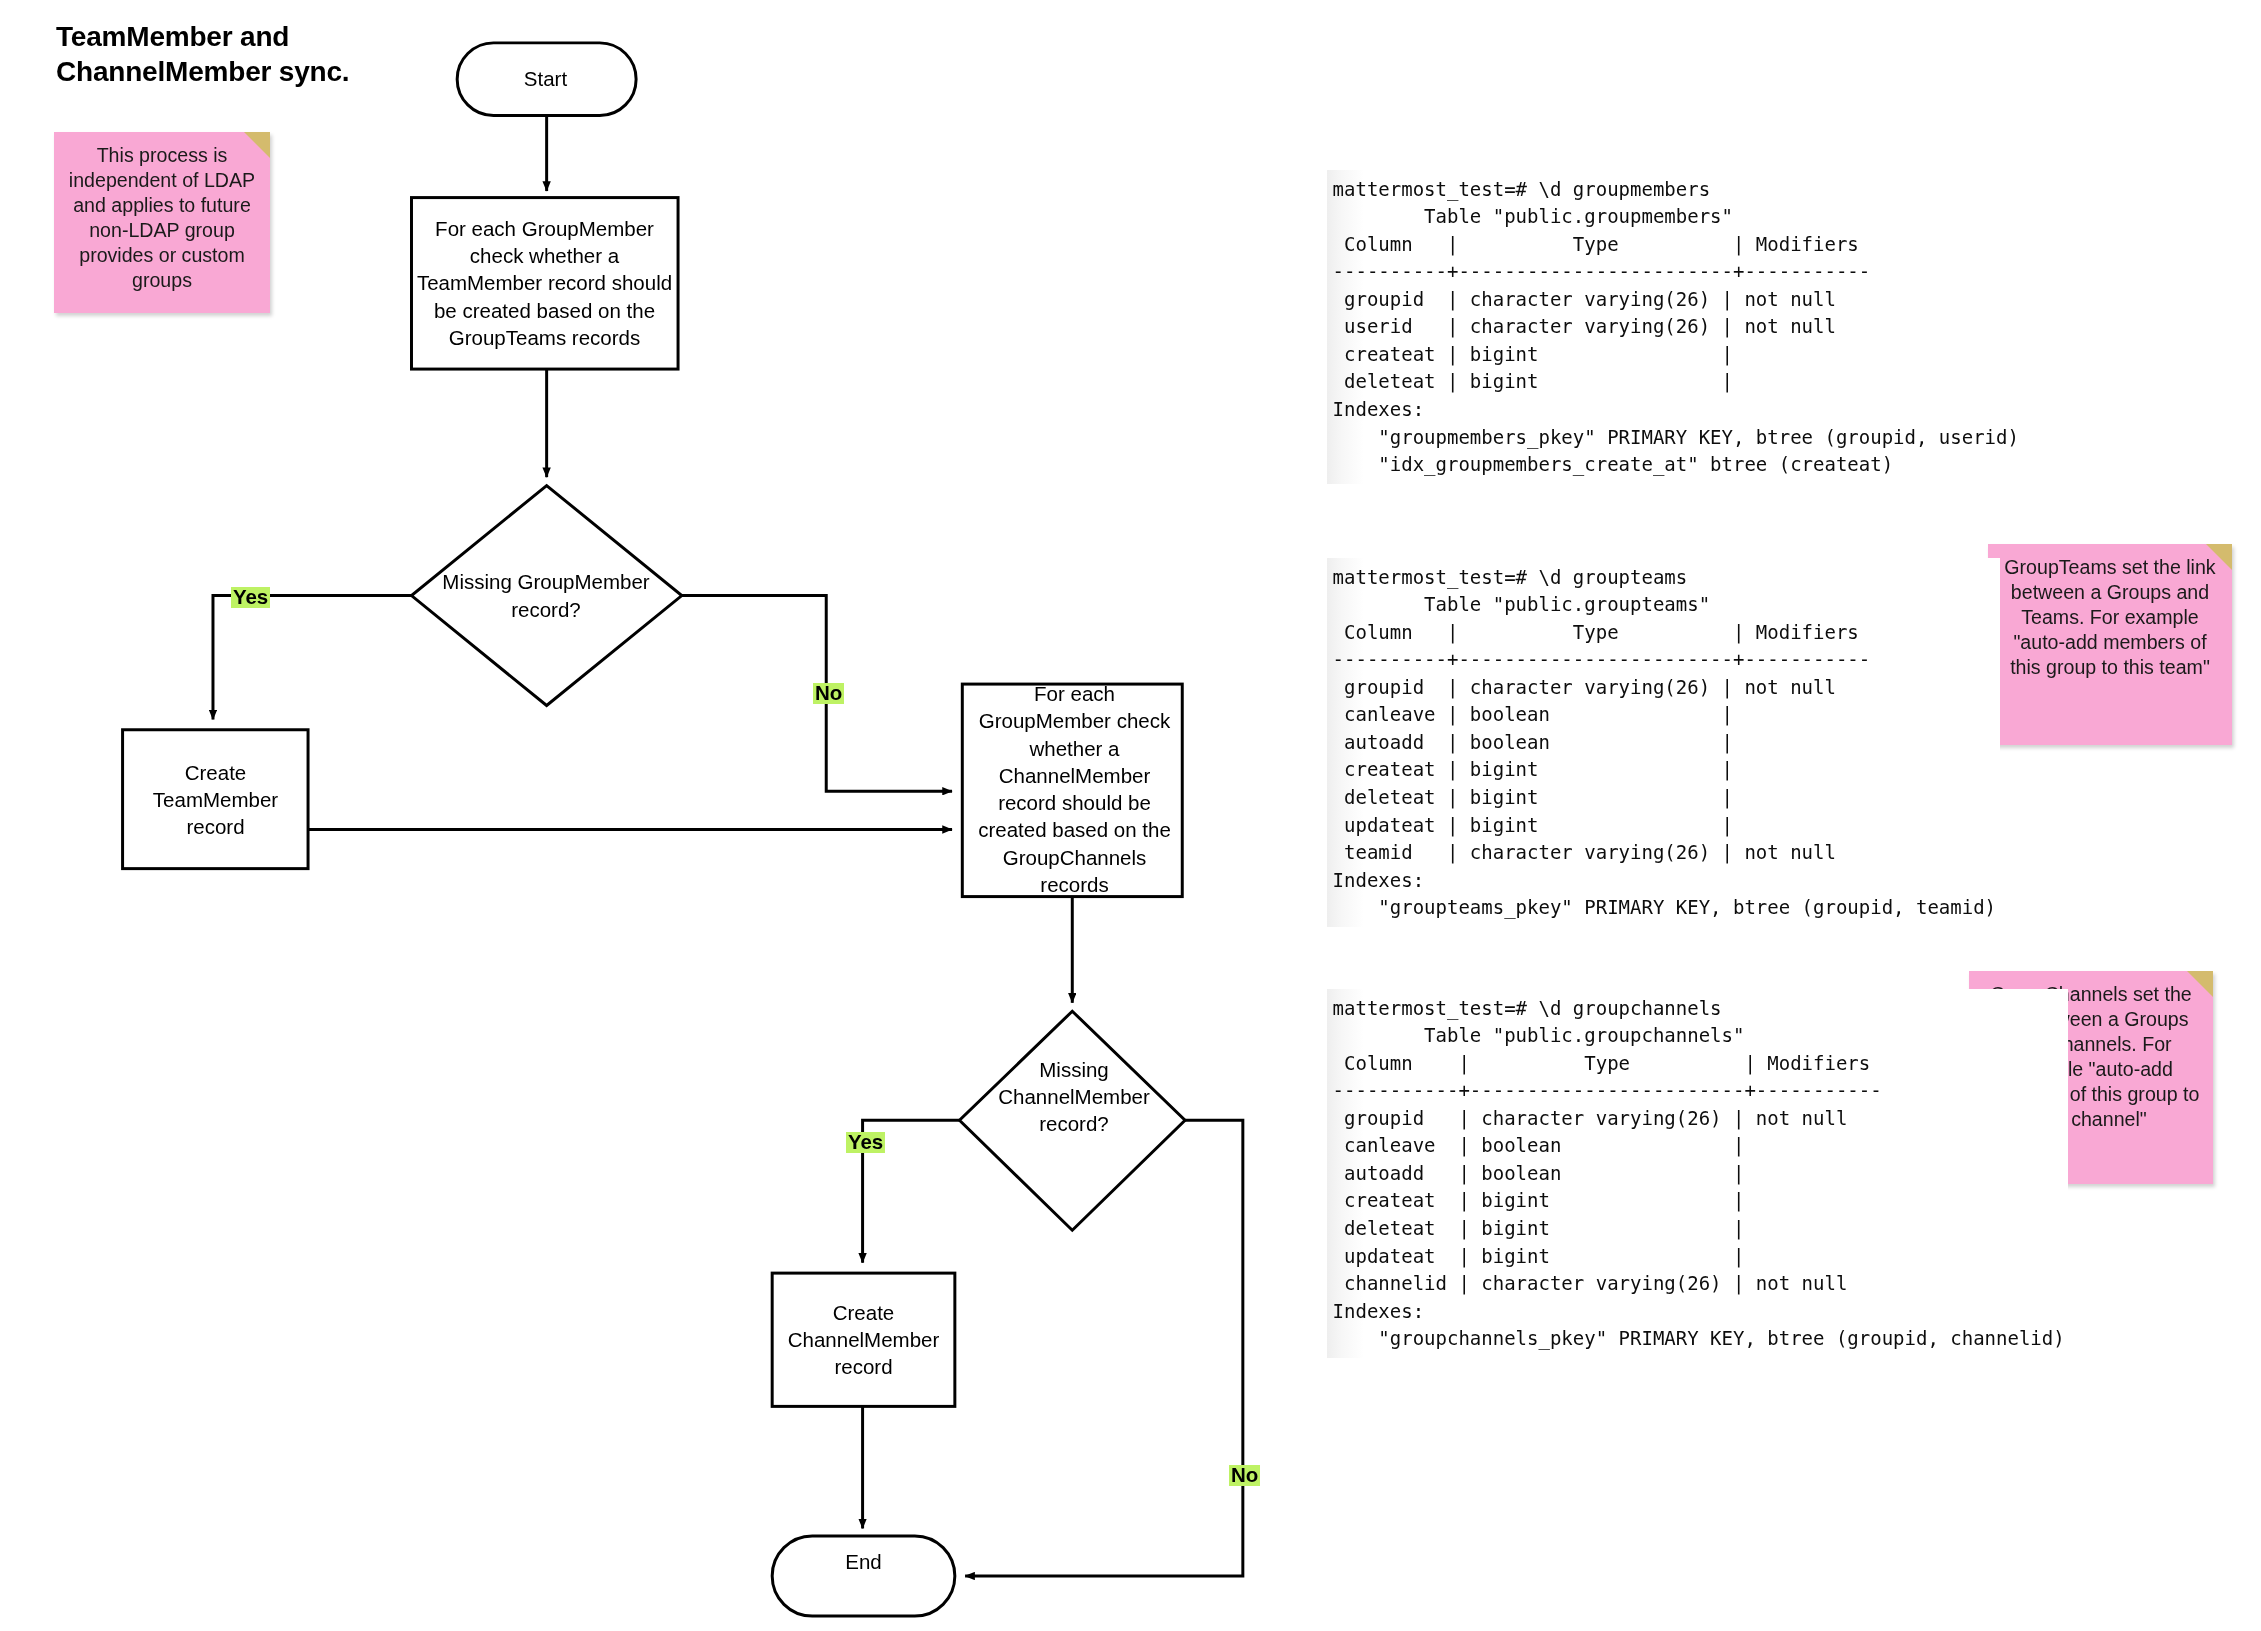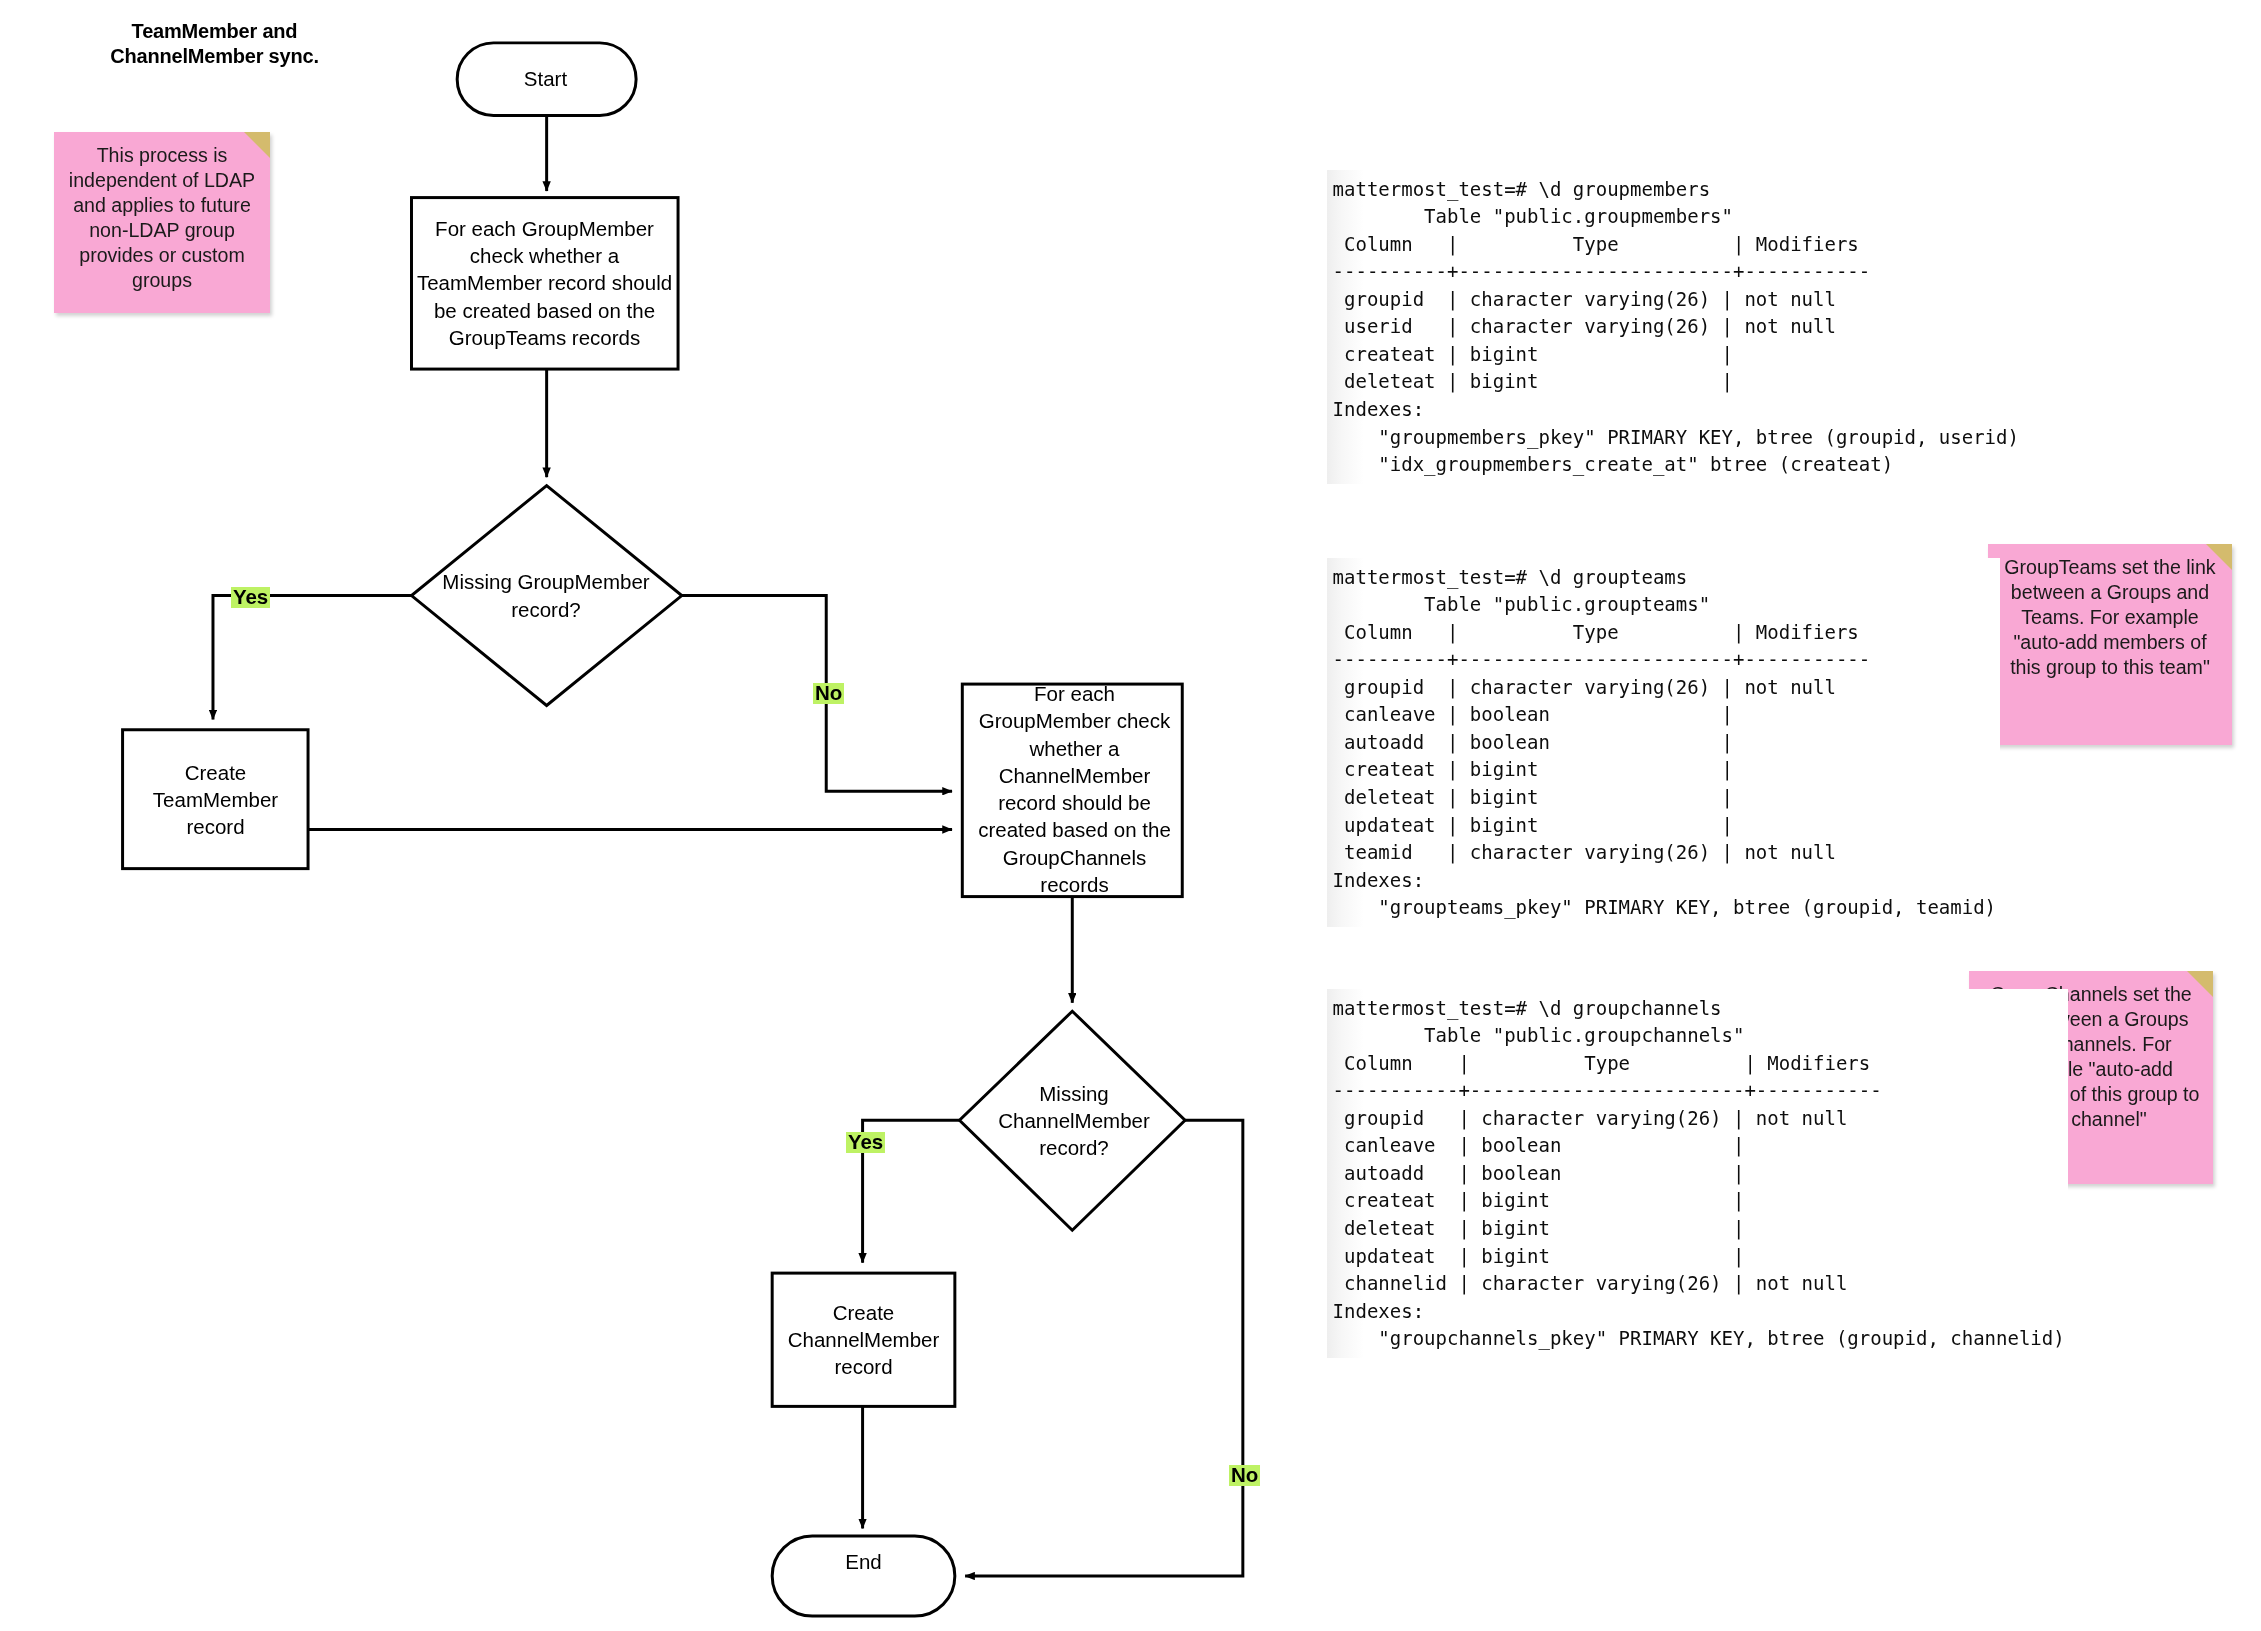--- a/index.html
+++ b/index.html
@@ -31,22 +31,22 @@
     width: 2262px;
     height: 1631px;
   }
 
   
   .diagram-title {
     position: absolute;
     left: 56px;
     top: 18.6px;
     width: 317px;
-    text-align: center;
-    font-size: 20px;
+    text-align: left;
+    font-size: 28px;
     font-weight: bold;
     line-height: 1.28;
     letter-spacing: -0.2px;
   }
 
   
   .sticky {
     position: absolute;
     background: #f9a8d4;
     box-sizing: border-box;
@@ -81,21 +81,21 @@
     line-height: 1.33;
     color: #000;
     pointer-events: none;
   }
 
   #label-start    { left: 457px;  top: 45px;   width: 177px; height: 67px; }
   #label-proc1    { left: 415px;  top: 201px;  width: 259px; height: 164px; }
   #label-dec1     { left: 424px;  top: 559px;  width: 244px; height: 73px; }
   #label-create-tm{ left: 126px;  top: 736px;  width: 179px; height: 127px; }
   #label-proc2    { left: 970px; top: 690px;  width: 209px; height: 198px; }
-  #label-dec2     { left: 988px; top: 1072px; width: 172px; height: 97px; }
+  #label-dec2     { left: 988px; top: 1048px; width: 172px; height: 97px; }
   #label-create-cm{ left: 774px;  top: 1277px; width: 179px; height: 125px; }
   #label-end      { left: 772px;  top: 1529px; width: 183px; height: 65px; }
 
   
   .edge-label {
     position: absolute;
     font-size: 20.5px;
     color: #000;
     background: #bef264;
     padding: 0 1.9px;

